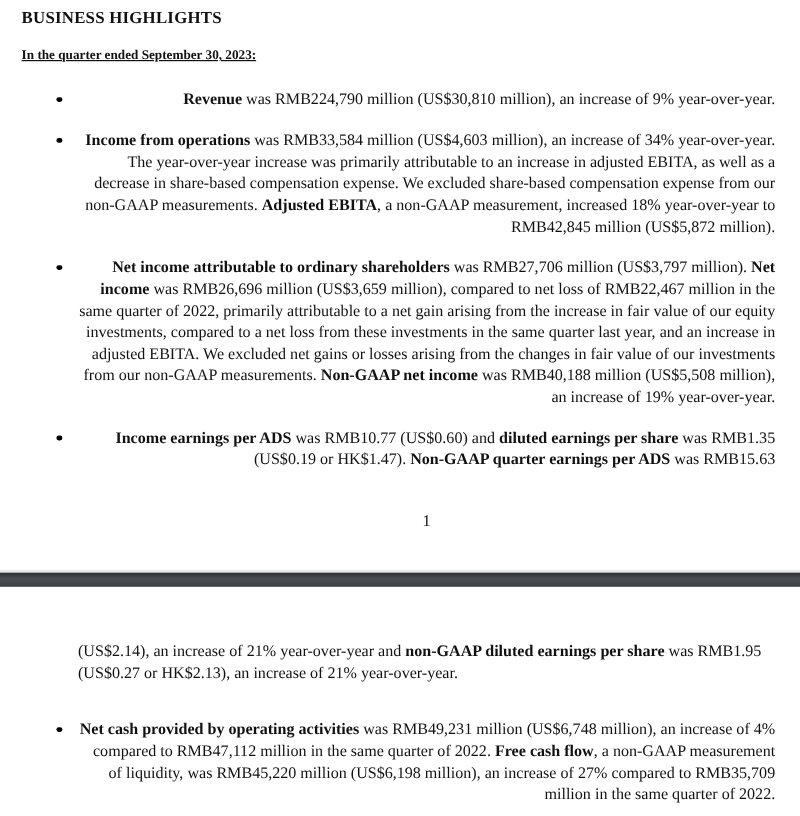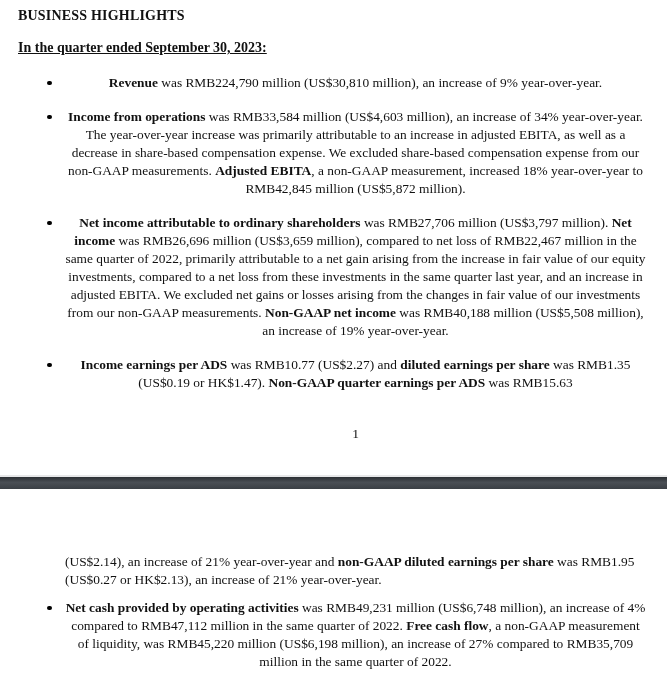--- a/index.html
+++ b/index.html
@@ -20,37 +20,37 @@
     top: 8px;
     font-size: 14px;
     font-weight: 700;
     letter-spacing: 0.2px;
     white-space: nowrap;
   }
   .subheading {
     position: absolute;
     left: 18px;
     top: 40px;
-    font-size: 14px;
+    font-size: 11px;
     font-weight: 700;
     text-decoration: underline;
     white-space: nowrap;
   }
 
   .bullet-list { position: absolute; left: 18px; width: 628px; }
   .bullet-list-1 { top: 74px; }
   .bullet-list-2 { top: 599px; }
 
   .bullet-item {
     position: relative;
     padding-left: 47px;
     margin-bottom: 16px;
     font-size: 13.4px;
     line-height: 18px;
-    text-align: center;
+    text-align: right;
   }
   .bullet-dot {
     position: absolute;
     left: 29px;
     top: 6.5px;
     width: 4.6px;
     height: 4.6px;
     border-radius: 50%;
     background: #000000;
   }
@@ -71,41 +71,41 @@
     right: 0;
     top: 475px;
     height: 12px;
     border-top: 2px solid #e7e8e9;
     background: linear-gradient(180deg, #2c3034 0%, #4a4f55 45%, #3b4045 100%);
   }
 
   .continuation {
     position: absolute;
     left: 65px;
-    top: 553px;
+    top: 534px;
     width: 581px;
     font-size: 13.4px;
     line-height: 18px;
   }
 </style>
 </head>
 <body>
 
 <div class="doc">
 
   <div class="page-1">
     <div class="heading">BUSINESS HIGHLIGHTS</div>
 
     <div class="subheading">In the quarter ended September 30, 2023:</div>
 
     <div class="bullet-list bullet-list-1">
         <div class="bullet-item"><span class="bullet-dot"></span><span class="b">Revenue</span><span> was RMB224,790 million (US$30,810 million), an increase of 9% year-over-year.</span></div>
         <div class="bullet-item"><span class="bullet-dot"></span><span class="b">Income from operations</span><span> was RMB33,584 million (US$4,603 million), an increase of 34% year-over-year. The year-over-year increase was primarily attributable to an increase in adjusted EBITA, as well as a decrease in share-based compensation expense. We excluded share-based compensation expense from our non-GAAP measurements. </span><span class="b">Adjusted EBITA</span><span>, a non-GAAP measurement, increased 18% year-over-year to RMB42,845 million (US$5,872 million).</span></div>
         <div class="bullet-item"><span class="bullet-dot"></span><span class="b">Net income attributable to ordinary shareholders</span><span> was RMB27,706 million (US$3,797 million). </span><span class="b">Net income</span><span> was RMB26,696 million (US$3,659 million), compared to net loss of RMB22,467 million in the same quarter of 2022, primarily attributable to a net gain arising from the increase in fair value of our equity investments, compared to a net loss from these investments in the same quarter last year, and an increase in adjusted EBITA. We excluded net gains or losses arising from the changes in fair value of our investments from our non-GAAP measurements. </span><span class="b">Non-GAAP net income</span><span> was RMB40,188 million (US$5,508 million), an increase of 19% year-over-year.</span></div>
-        <div class="bullet-item"><span class="bullet-dot"></span><span class="b">Income earnings per ADS</span><span> was RMB10.77 (US$2.27) and </span><span class="b">diluted earnings per share</span><span> was RMB1.35 (US$0.19 or HK$1.47). </span><span class="b">Non-GAAP quarter earnings per ADS</span><span> was RMB15.63</span></div>
+        <div class="bullet-item"><span class="bullet-dot"></span><span class="b">Income earnings per ADS</span><span> was RMB10.77 (US$0.60) and </span><span class="b">diluted earnings per share</span><span> was RMB1.35 (US$0.19 or HK$1.47). </span><span class="b">Non-GAAP quarter earnings per ADS</span><span> was RMB15.63</span></div>
       </div>
 
     <div class="page-number">1</div>
   </div>
 
   <div class="page-separator"></div>
 
   <div class="page-2">
     <div class="continuation"><span>(US$2.14), an increase of 21% year-over-year and </span><span class="b">non-GAAP diluted earnings per share</span><span> was RMB1.95 (US$0.27 or HK$2.13), an increase of 21% year-over-year.</span></div>
 

